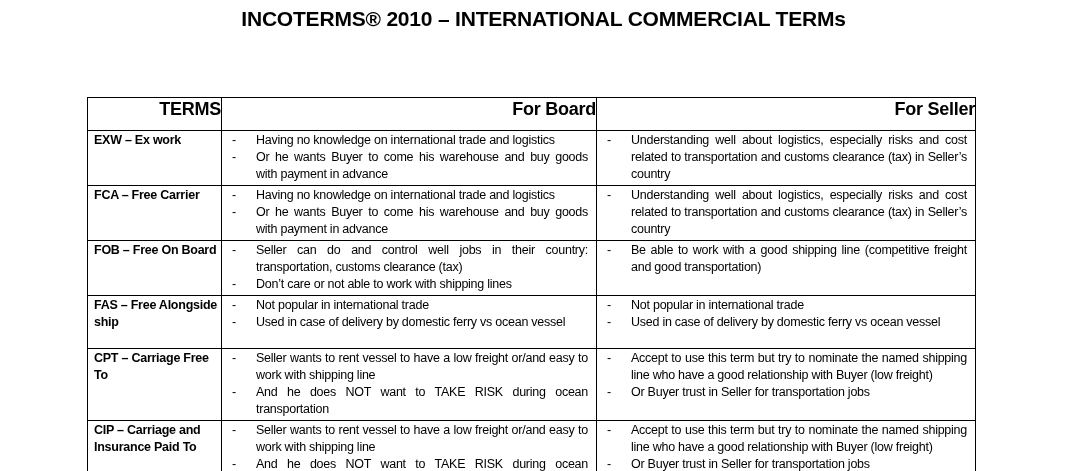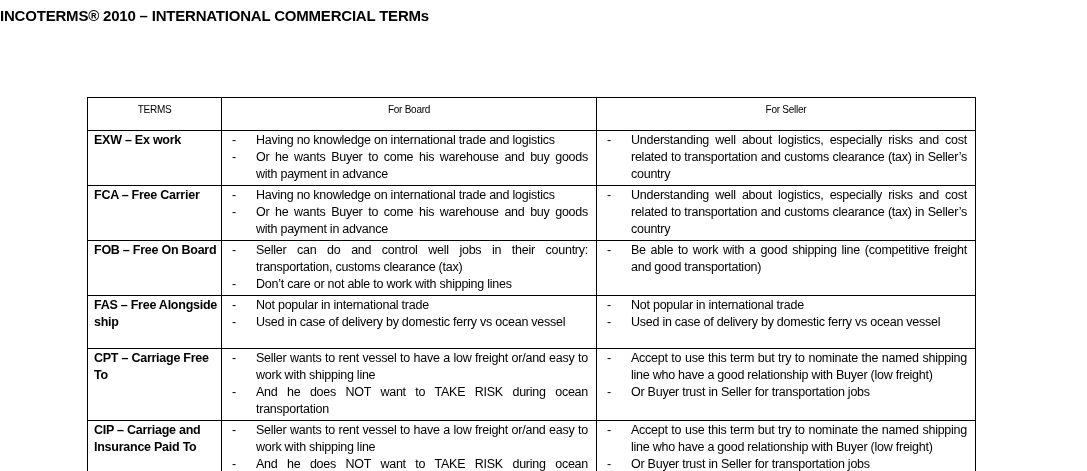--- a/index.html
+++ b/index.html
@@ -21,21 +21,22 @@
     width: 1087px;
     height: 471px;
     background: var(--bg-color);
     overflow: hidden;
   }
   .doc-title {
     position: absolute;
     top: 7px;
     left: 0;
     width: 100%;
-    font-size: 15px;
+    text-align: center;
+    font-size: 21px;
     font-weight: bold;
     letter-spacing: -0.2px;
     color: var(--text-color);
   }
   table.incoterms {
     position: absolute;
     left: 87px;
     top: 97px;
     width: 888px;
     border-collapse: collapse;
@@ -45,24 +46,24 @@
     line-height: 17px;
   }
   table.incoterms th,
   table.incoterms td {
     border: 1px solid var(--border-color);
     vertical-align: top;
     color: var(--text-color);
   }
   thead tr { height: 33px; }
   th {
-    font-weight: normal;
-    text-align: center;
+    font-weight: bold;
+    text-align: right;
     padding-top: 3px;
-    font-size: 10px;
+    font-size: 18px;
   }
   td.term-cell {
     font-weight: bold;
     padding: 1px 2px 17px 6px;
   }
   td.points-cell {
     padding: 1px 8px 2px 8px;
   }
   .bullet { display: flex; }
   .dash {

